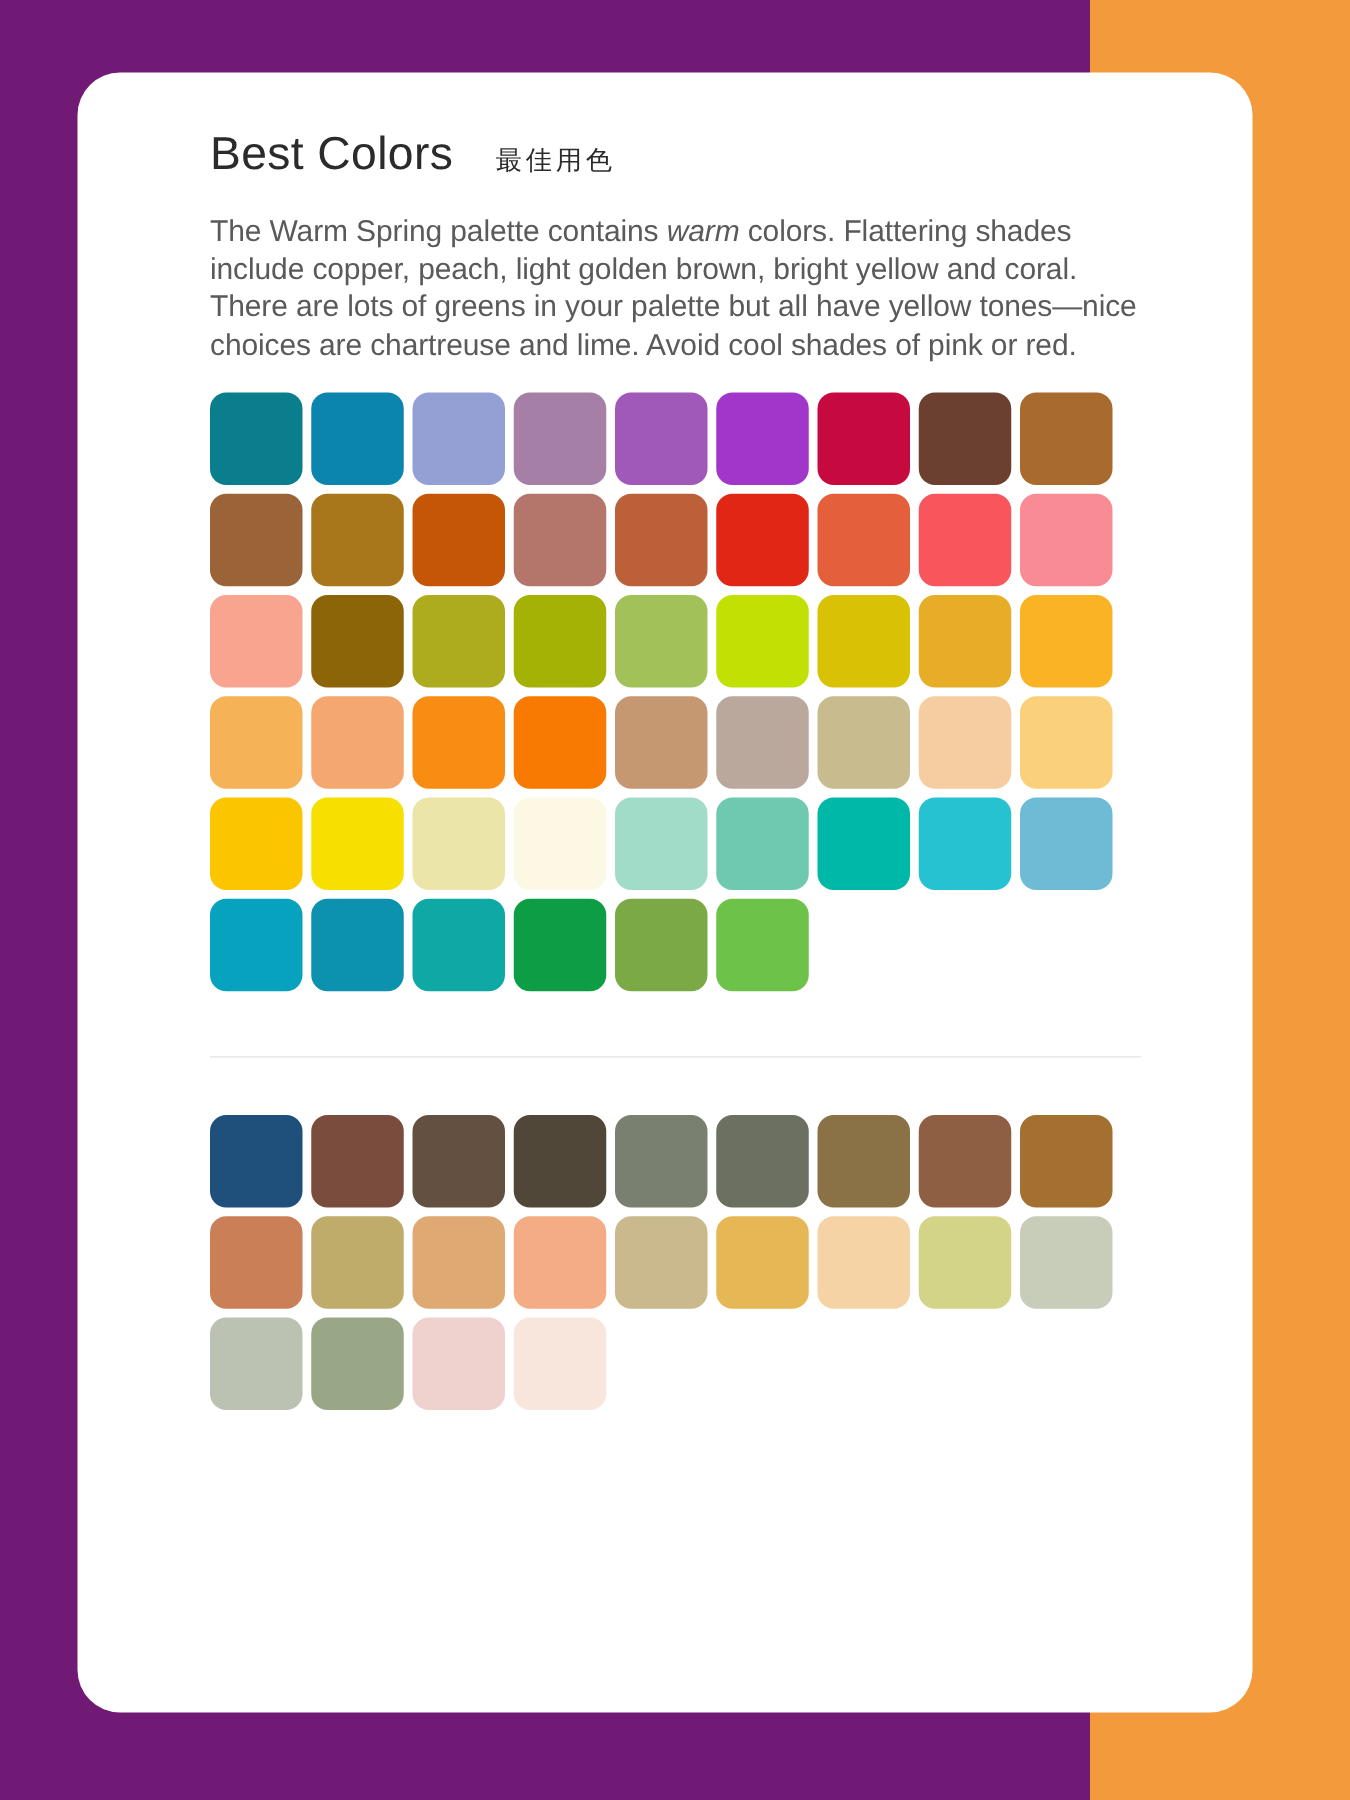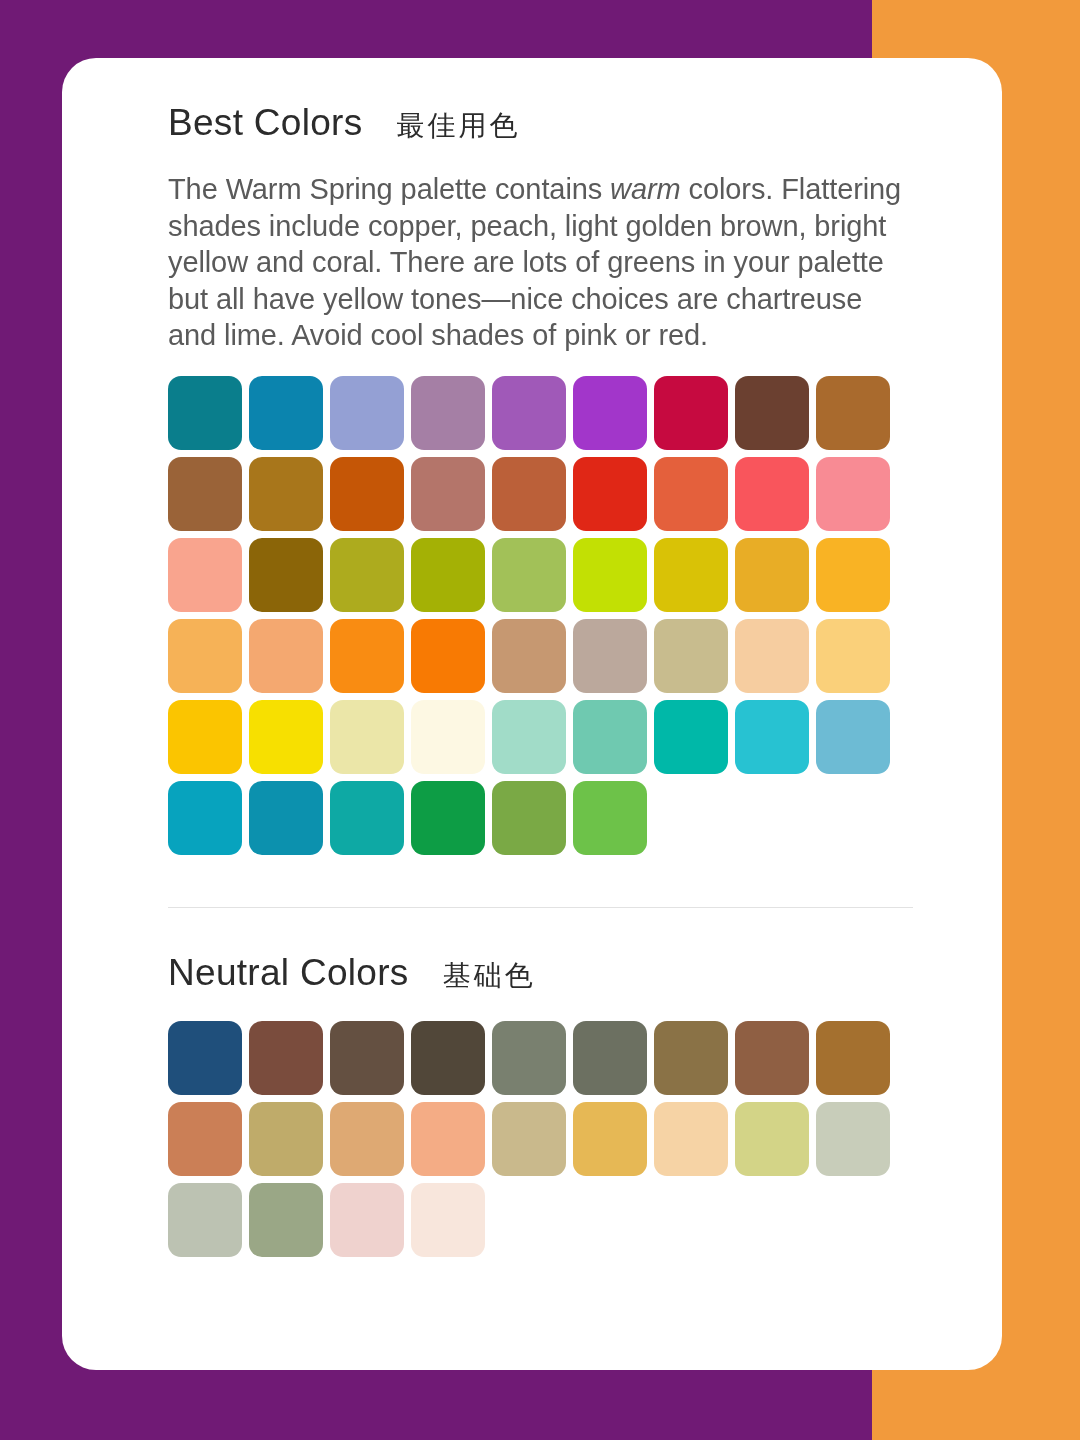--- a/index.html
+++ b/index.html
@@ -46,29 +46,29 @@
   }
   .section-title-en {
     font-size: 37px;
     font-weight: 400;
     color: #2B2B2B;
     letter-spacing: 0.3px;
     line-height: 1;
     margin: 0;
   }
   .section-title-zh {
-    font-size: 28px;
+    font-size: 21px;
     font-weight: 400;
     color: #2B2B2B;
     letter-spacing: 3px;
     line-height: 1;
     margin: 0;
   }
   .section-body {
-    font-size: 29px;
+    font-size: 24px;
     line-height: 1.26;
     color: #5A5A5A;
     margin: 0 0 22px 0;
     max-width: 745px;
     letter-spacing: -0.1px;
   }
   .section-body em {
     font-style: italic;
   }
   .swatch-grid {
@@ -159,24 +159,20 @@
             <div class="swatch" style="background: rgb(14, 169, 164);"></div>
             <div class="swatch" style="background: rgb(13, 157, 69);"></div>
             <div class="swatch" style="background: rgb(122, 169, 69);"></div>
             <div class="swatch" style="background: rgb(109, 194, 73);"></div>
           </div>
       </div>
 
       <div class="divider"></div>
 
       <div class="section neutral-section">
-        <div class="section-head">
-          <h1 class="section-title-en">Neutral Colors</h1>
-          <h2 class="section-title-zh">基础色</h2>
-        </div>
         <div class="swatch-grid" id="neutral-grid">
             <div class="swatch" style="background: rgb(31, 79, 123);"></div>
             <div class="swatch" style="background: rgb(122, 76, 61);"></div>
             <div class="swatch" style="background: rgb(100, 80, 65);"></div>
             <div class="swatch" style="background: rgb(81, 71, 57);"></div>
             <div class="swatch" style="background: rgb(121, 128, 111);"></div>
             <div class="swatch" style="background: rgb(108, 112, 97);"></div>
             <div class="swatch" style="background: rgb(138, 114, 70);"></div>
             <div class="swatch" style="background: rgb(143, 95, 67);"></div>
             <div class="swatch" style="background: rgb(164, 112, 47);"></div>

